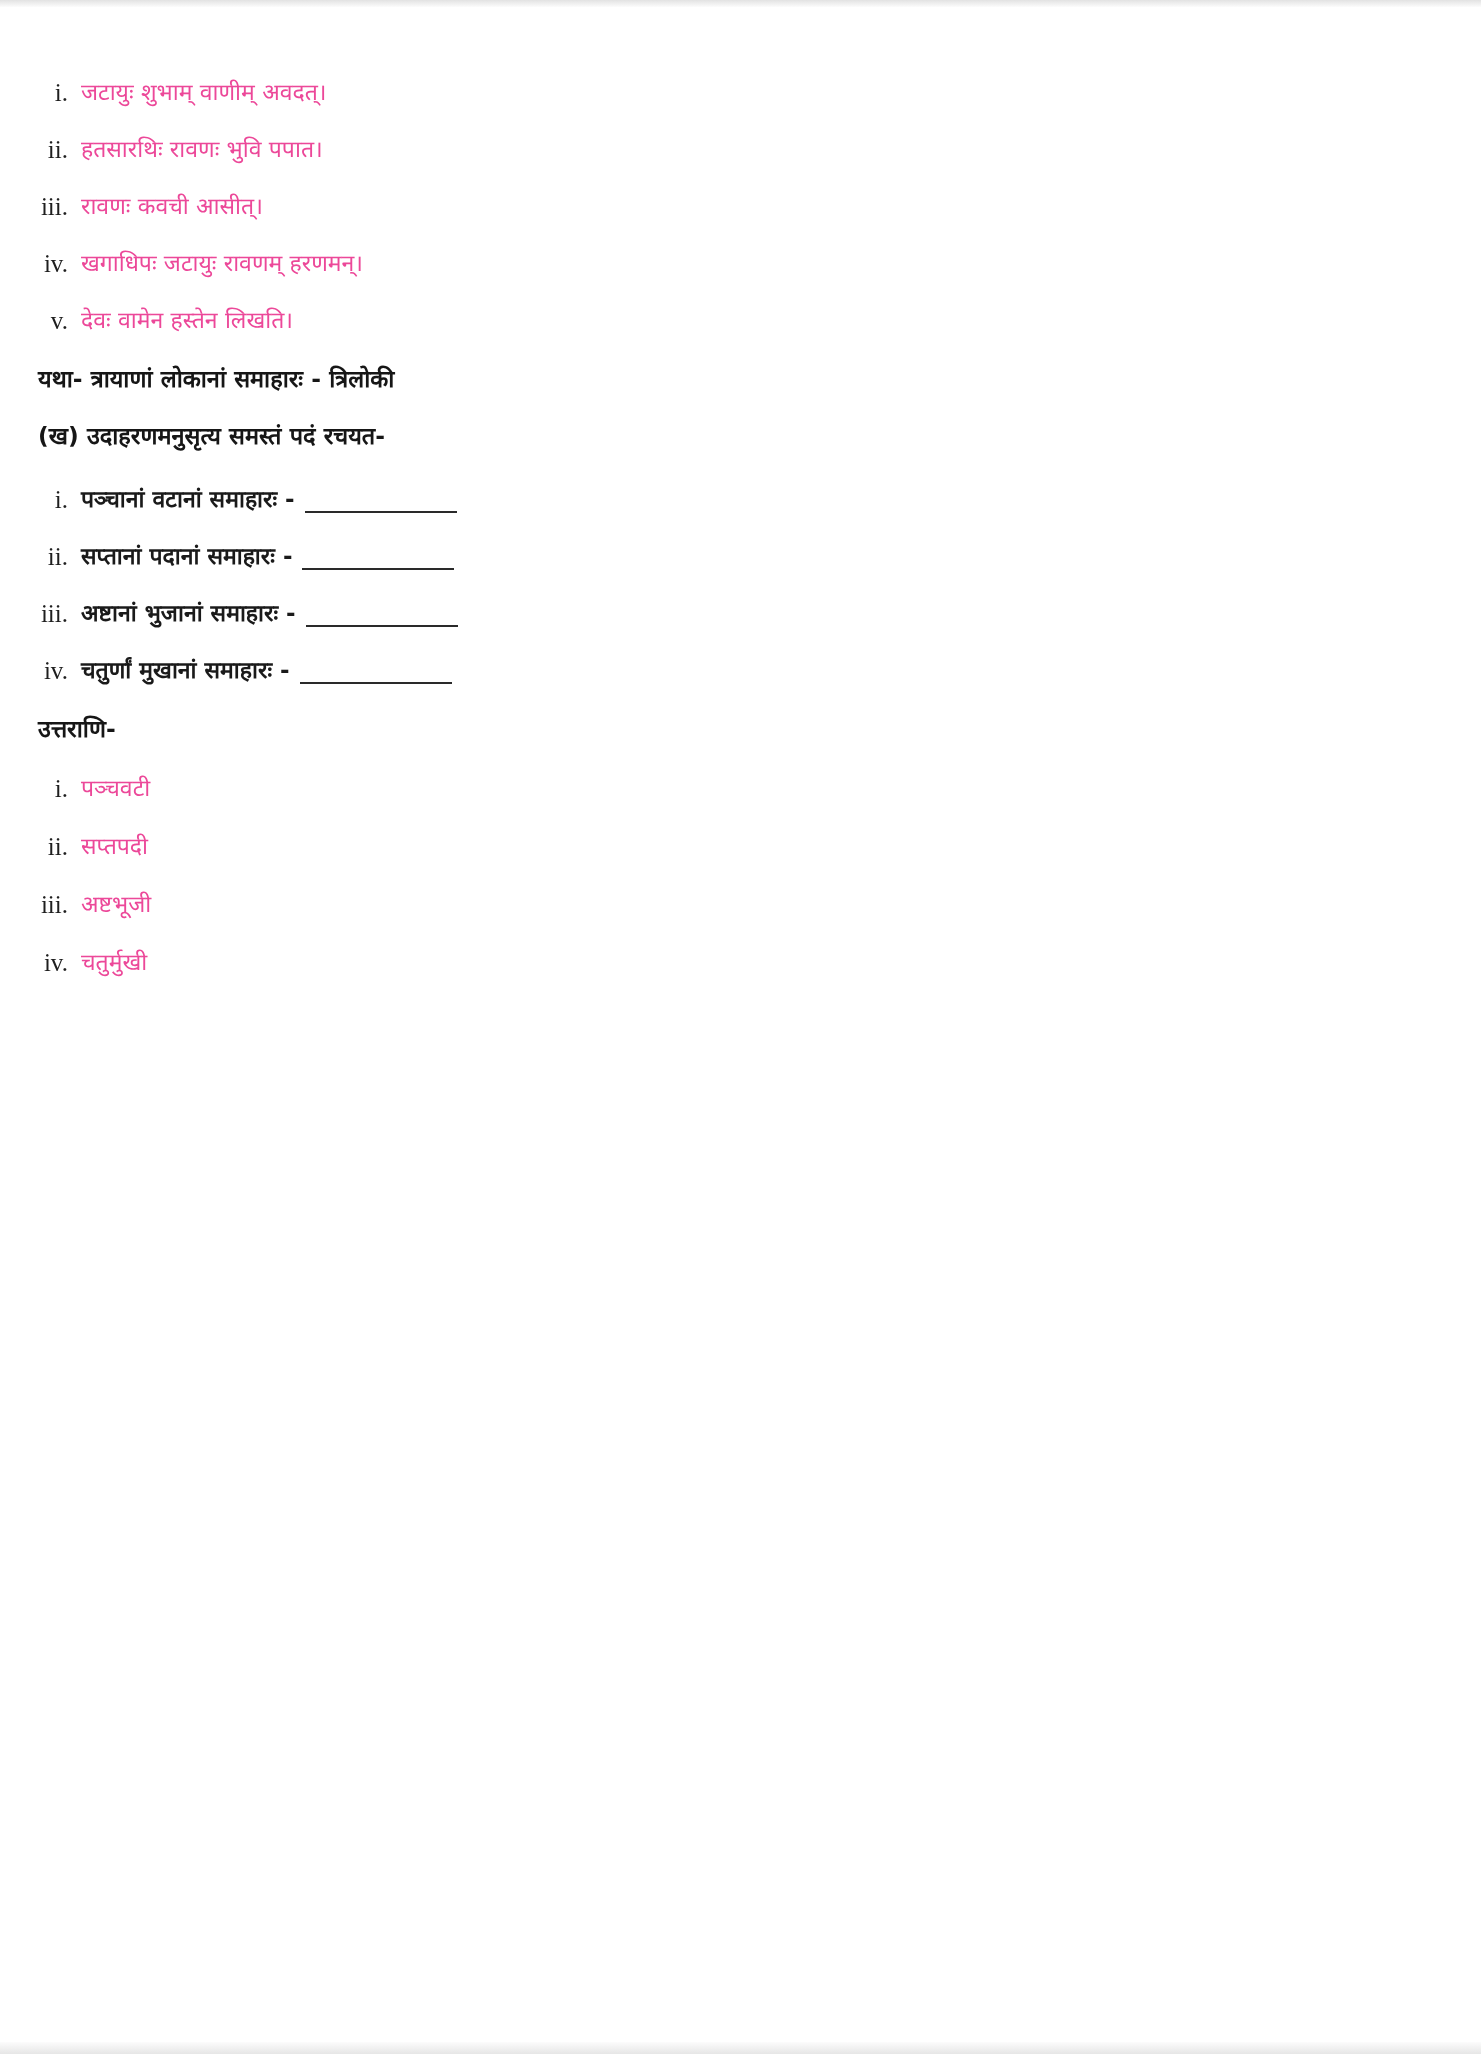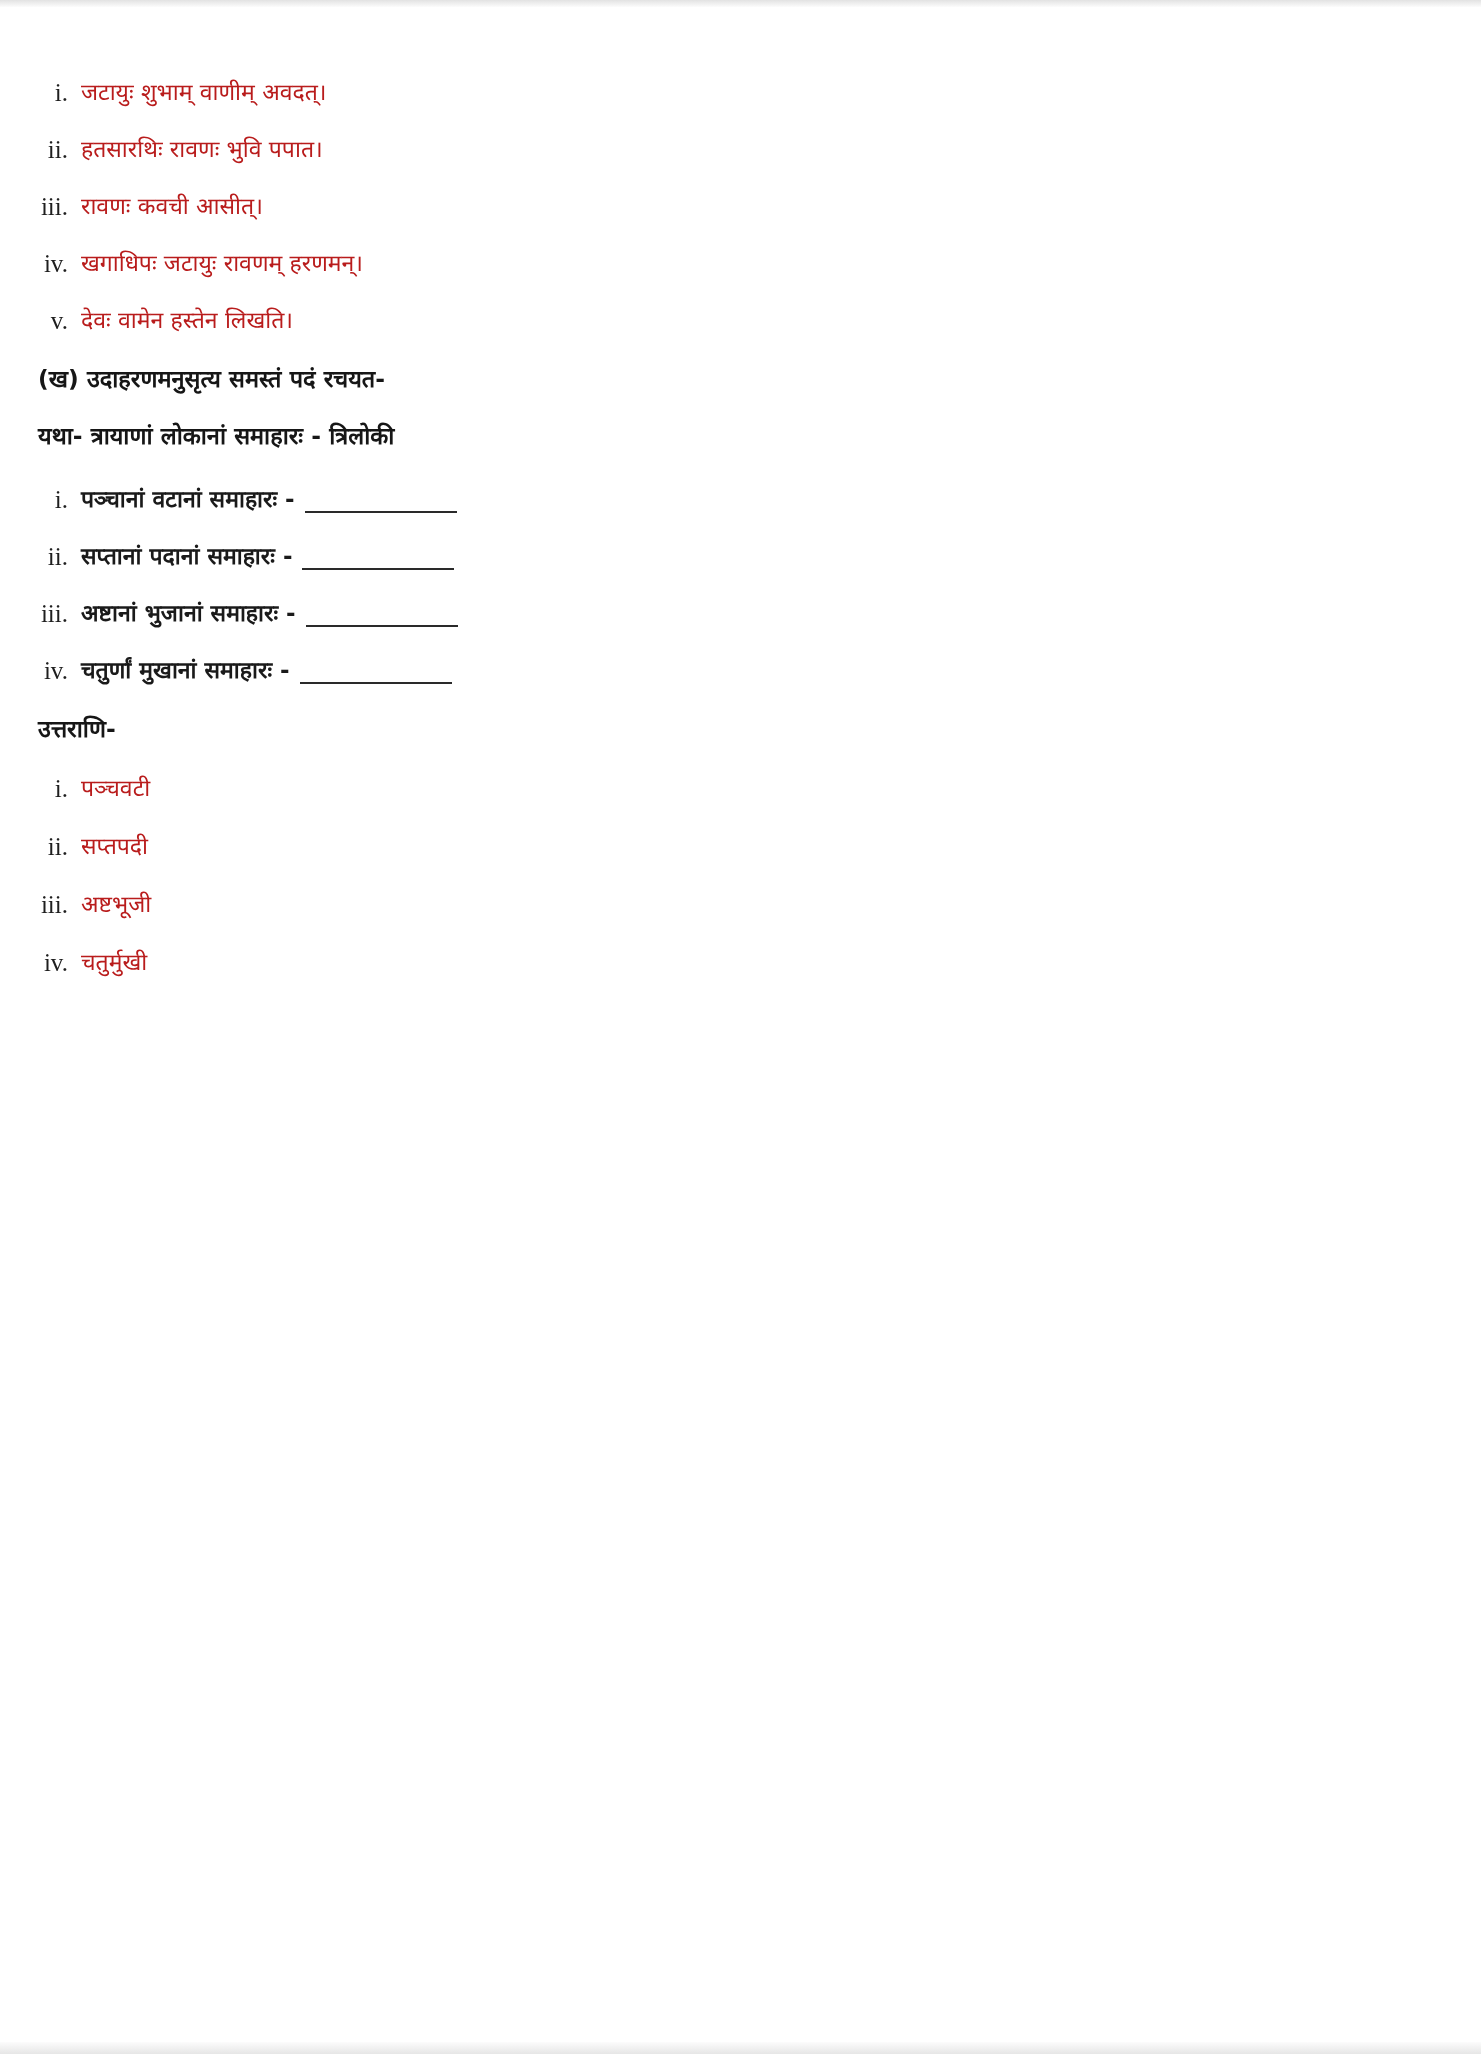--- a/index.html
+++ b/index.html
@@ -44,21 +44,21 @@
   .row .num {
     flex: 0 0 30px;
     width: 30px;
     text-align: right;
     margin-right: 13px;
     font-family: "Liberation Serif", serif;
     font-size: 25px;
     color: #1f1f1f;
   }
   .row .txt {
-    color: #b91c1c;
+    color: #ec4899;
   }
   .heading-row {
     display: flex;
     align-items: center;
     height: 57px;
     font-size: 23.5px;
     font-weight: bold;
     color: #161616;
     white-space: nowrap;
   }
@@ -109,25 +109,25 @@
       <span class="num">iv.</span>
       <span class="txt">खगाधिपः जटायुः रावणम् हरणमन्।</span>
     </div>
     <div class="row">
       <span class="num">v.</span>
       <span class="txt">देवः वामेन हस्तेन लिखति।</span>
     </div>
   </div>
 
   <div class="heading-row">
-    <span>(ख) उदाहरणमनुसृत्य समस्तं पदं रचयत-</span>
+    <span>यथा- त्रायाणां लोकानां समाहारः - त्रिलोकी</span>
   </div>
 
   <div class="heading-row">
-    <span>यथा- त्रायाणां लोकानां समाहारः - त्रिलोकी</span>
+    <span>(ख) उदाहरणमनुसृत्य समस्तं पदं रचयत-</span>
   </div>
 
   <div class="fill-list">
     <div class="row">
       <span class="num">i.</span>
       <span class="txt">पञ्चानां वटानां समाहारः -</span>
       <span class="blank"></span>
     </div>
     <div class="row">
       <span class="num">ii.</span>

